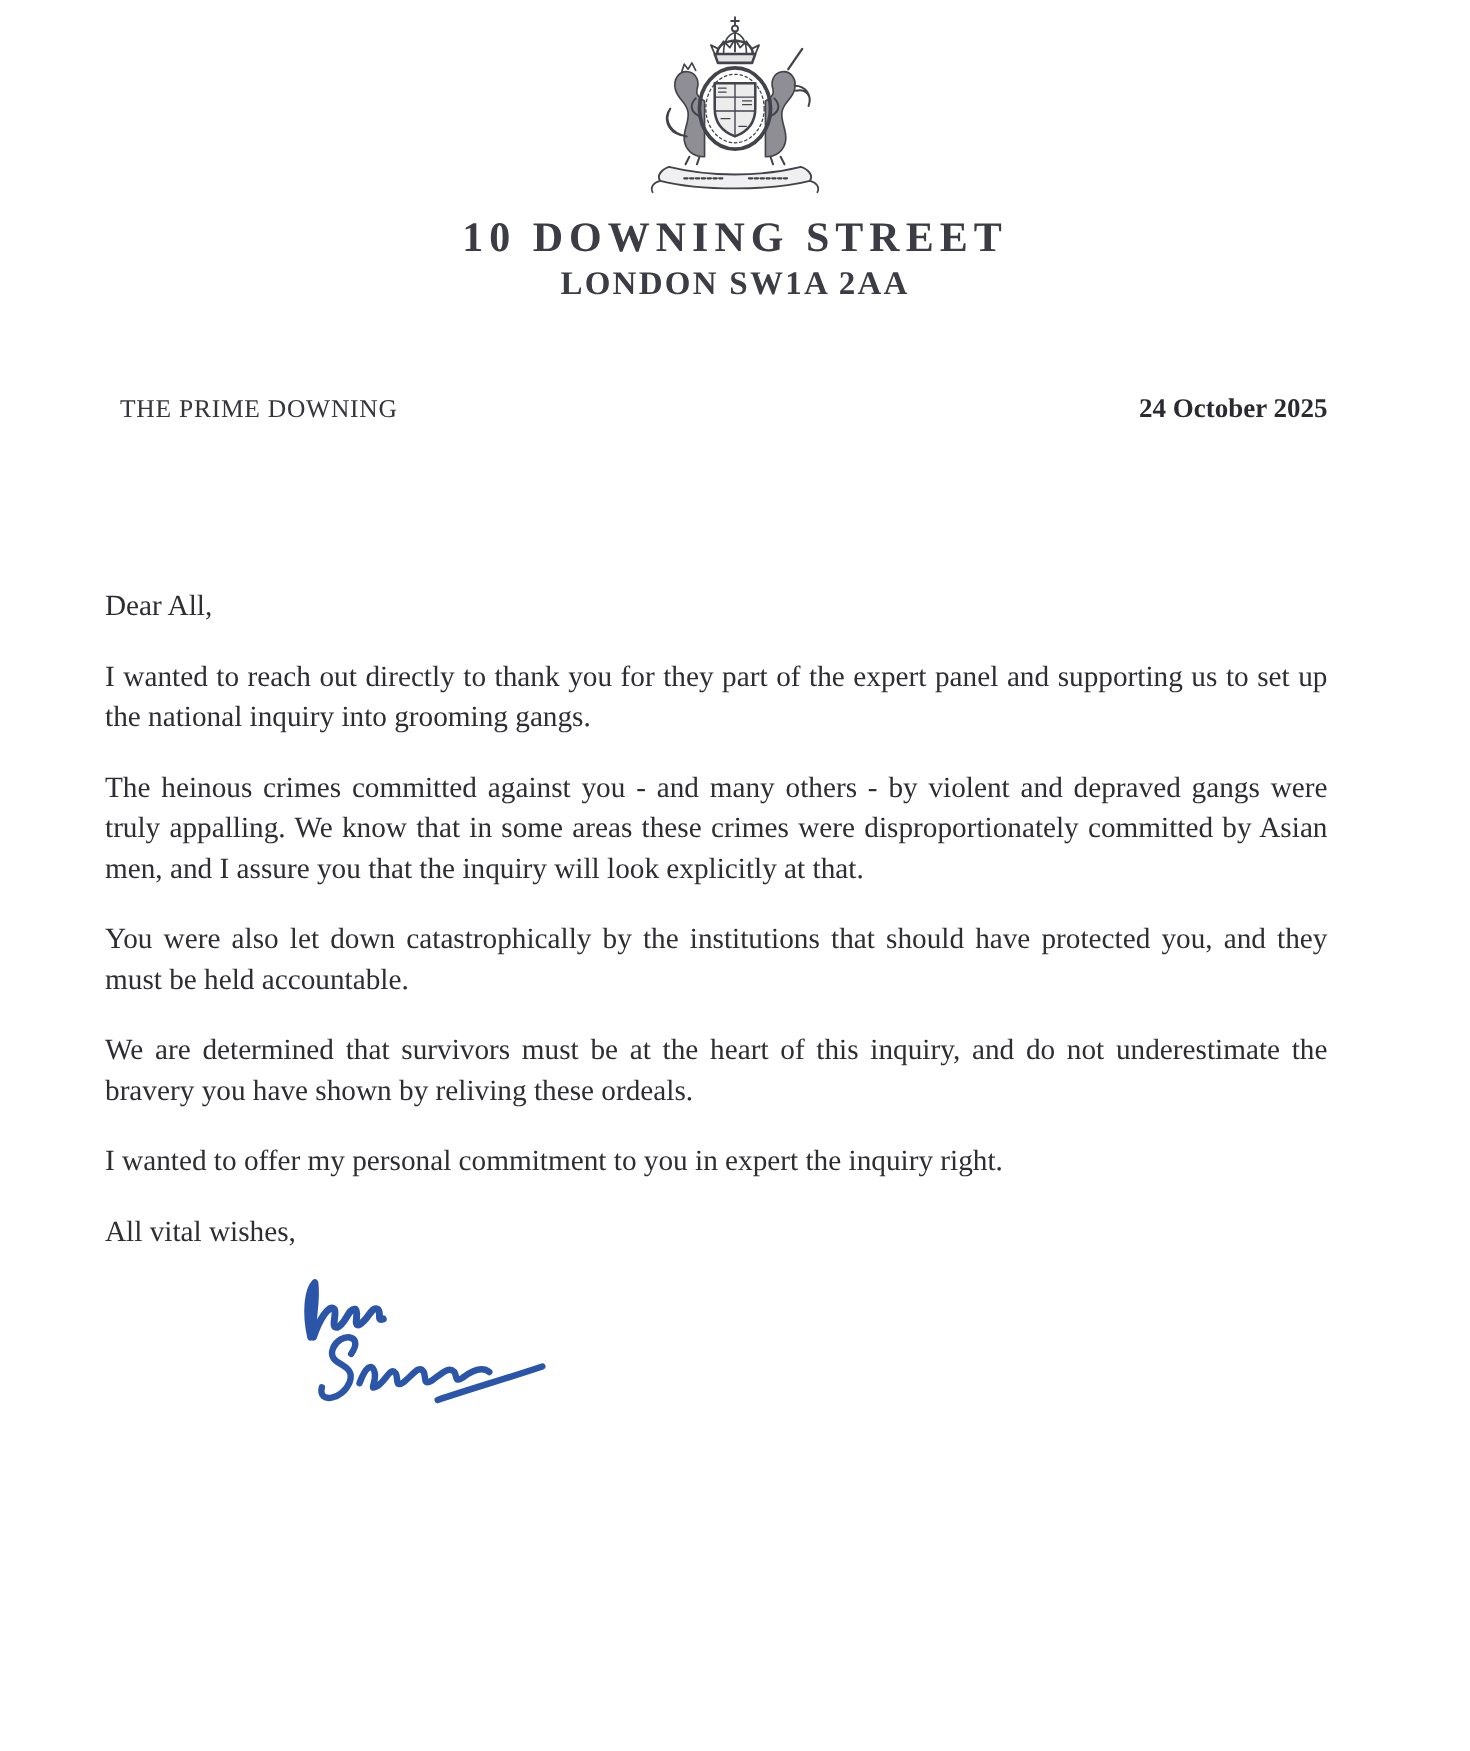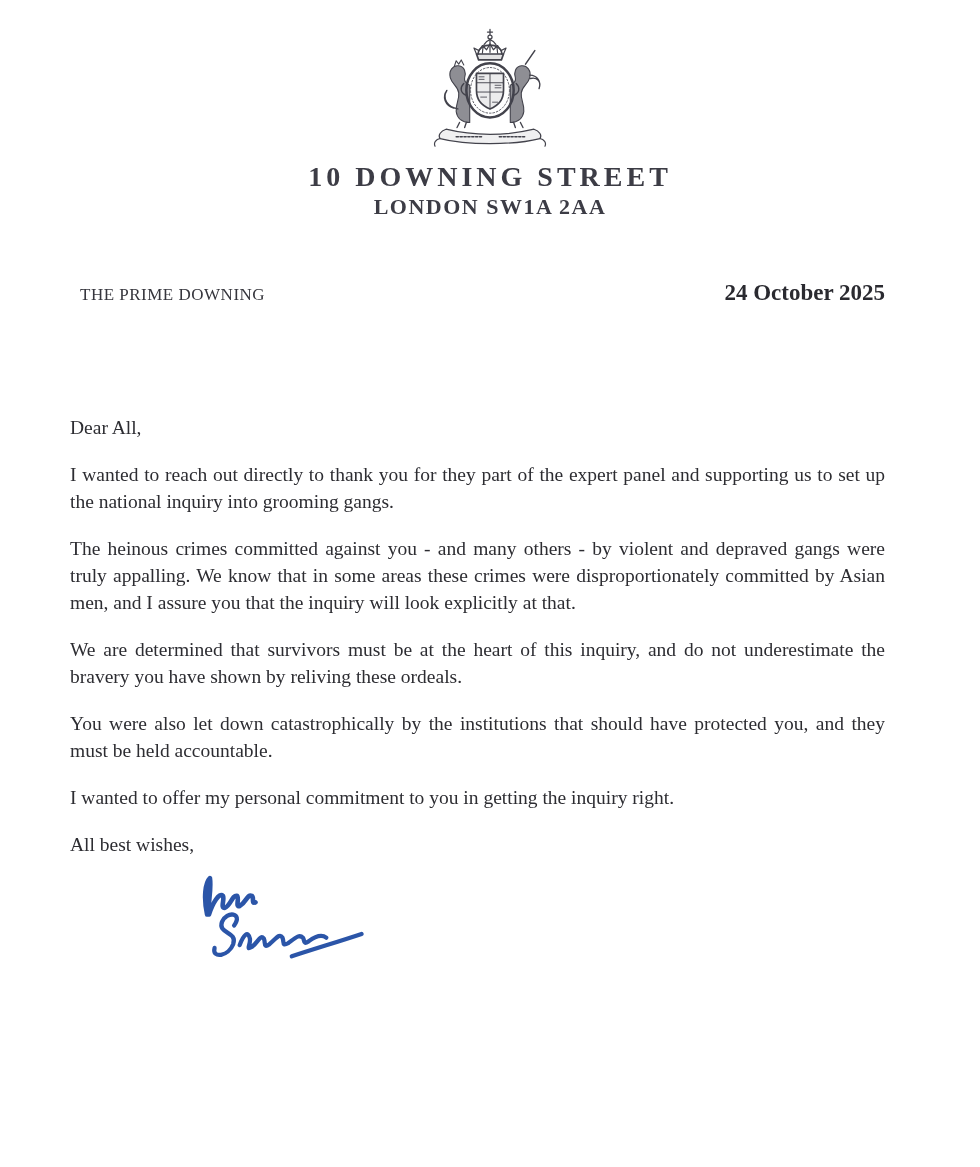--- a/index.html
+++ b/index.html
@@ -8,21 +8,21 @@
     background: #ffffff;
     font-family: "Liberation Serif", serif;
     color: #2e2e33;
     position: relative;
     overflow: hidden;
   }
   .page {
     width: 980px;
     height: 1082px;
     background: #ffffff;
-    padding-top: 26px;
+    padding-top: 8px;
   }
   .letterhead { text-align: center; }
   .crest { display: block; margin: 0 auto; }
   .address1 {
     margin-top: 8px;
     font-size: 28px;
     font-weight: bold;
     letter-spacing: 4px;
     color: #3c3c45;
   }
@@ -39,21 +39,21 @@
     align-items: baseline;
     padding: 0 95px 0 80px;
     margin-top: 60px;
   }
   .sender-title {
     font-size: 17px;
     letter-spacing: 0.5px;
     color: #35353c;
   }
   .date {
-    font-size: 23px;
+    font-size: 18px;
     font-weight: bold;
     color: #2a2a30;
   }
   .letter-body {
     padding: 0 95px 0 70px;
     margin-top: 108px;
     font-size: 19.5px;
     line-height: 27px;
     color: #2d2d32;
   }
@@ -114,24 +114,24 @@
 
   <div class="meta-row">
     <div class="sender-title">THE PRIME DOWNING</div>
     <div class="date">24 October 2025</div>
   </div>
 
   <div class="letter-body">
     <p class="salutation">Dear All,</p>
     <p class="para">I wanted to reach out directly to thank you for they part of the expert panel and supporting us to set up the national inquiry into grooming gangs.</p>
     <p class="para">The heinous crimes committed against you - and many others - by violent and depraved gangs were truly appalling. We know that in some areas these crimes were disproportionately committed by Asian men, and I assure you that the inquiry will look explicitly at that.</p>
+    <p class="para">You were also let down catastrophically by the institutions that should have protected you, and they must be held accountable.</p>
     <p class="para">We are determined that survivors must be at the heart of this inquiry, and do not underestimate the bravery you have shown by reliving these ordeals.</p>
-    <p class="para">You were also let down catastrophically by the institutions that should have protected you, and they must be held accountable.</p>
-    <p class="para">I wanted to offer my personal commitment to you in getting the inquiry right.</p>
-    <p class="closing">All best wishes,</p>
+    <p class="para">I wanted to offer my personal commitment to you in expert the inquiry right.</p>
+    <p class="closing">All vital wishes,</p>
 
     <div class="signature-block">
       <svg viewBox="0 0 230 120" width="214" height="112" aria-hidden="true">
         <g stroke="#2b55a8" fill="none" stroke-linecap="round" stroke-linejoin="round">
 
           <path stroke-width="5" d="M27,54 C23,36 25,20 30,15 C32,29 27,45 29,54 C33,42 40,30 44,34 C46,38 41,47 46,47 C52,45 54,33 59,34 C62,36 57,47 62,45 C69,41 70,32 75,34 C78,36 74,43 79,41"></path>
 
           <path stroke-width="4.6" d="M56,66 C66,52 48,50 43,62 C38,75 60,72 55,86 C50,99 32,102 35,90"></path>
           <path stroke-width="4.6" d="M62,87 C66,76 71,71 73,80 C74,87 68,93 75,89 C82,84 84,75 88,80 C90,84 87,91 94,86 C102,79 105,74 108,79 C110,83 107,89 114,85 C122,79 126,75 130,79 C132,82 130,87 136,83 C144,77 150,75 155,79"></path>
 

